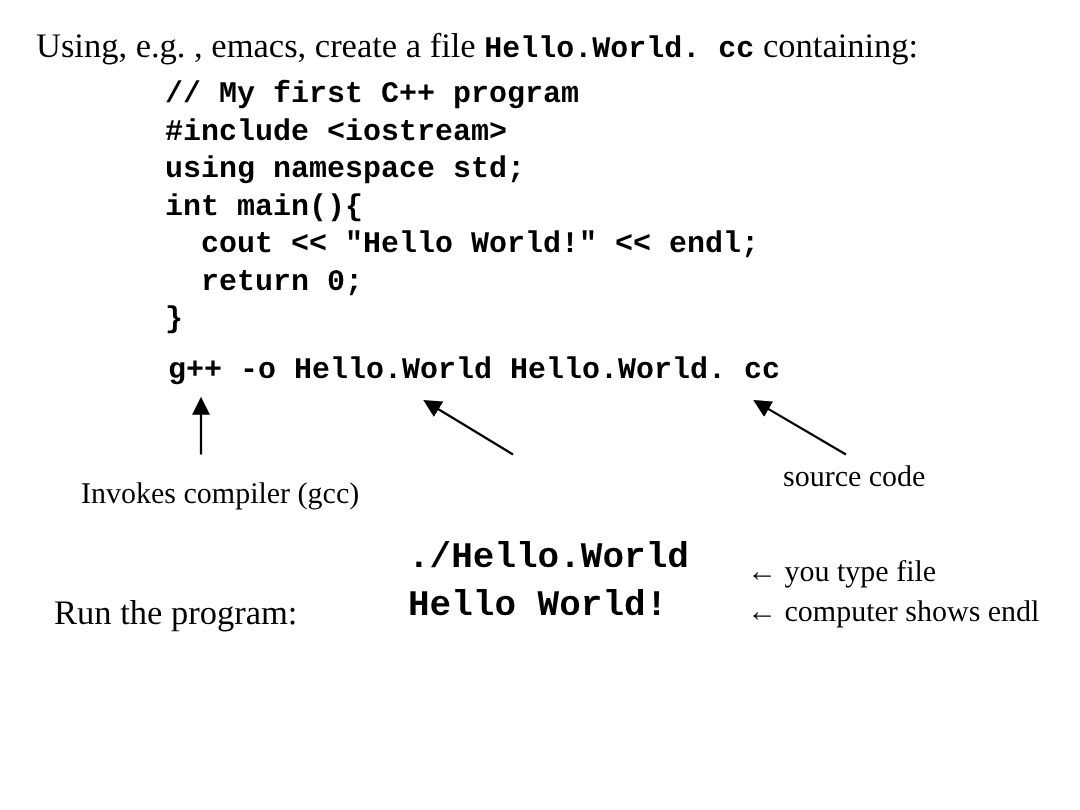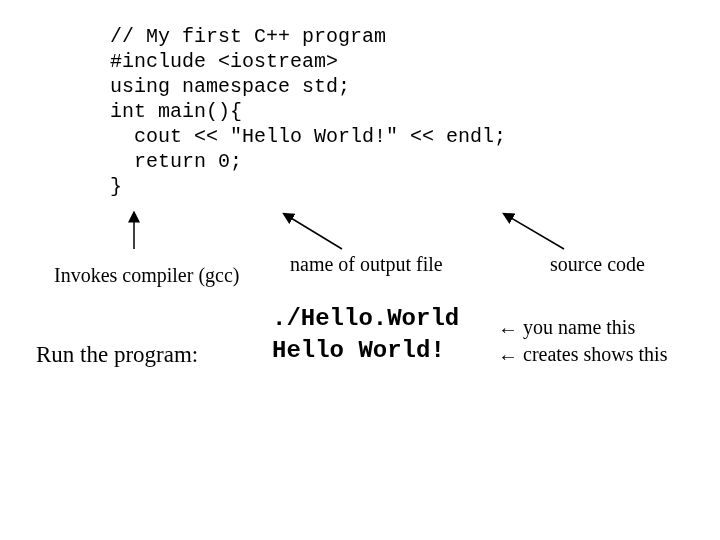--- a/index.html
+++ b/index.html
@@ -28,21 +28,21 @@
     font-size: 23px;
     margin: 0 0 6px 0;
   }
   .mono {
     font-family: "Courier New", Courier, monospace;
     font-weight: bold;
     font-size: 20px;
   }
   .code-block {
     font-family: "Courier New", Courier, monospace;
-    font-weight: normal;
+    font-weight: bold;
     font-size: 20px;
     white-space: pre;
     margin: 6px 0 10px 86px;
     line-height: 1.25;
   }
   .compile-cmd {
     font-family: "Courier New", Courier, monospace;
     font-weight: bold;
     font-size: 20px;
     margin: 8px 0 4px 88px;
@@ -53,21 +53,21 @@
     height: 78px;
     margin-top: 0;
   }
   .anno {
     position: absolute;
     font-size: 20px;
     white-space: nowrap;
   }
   .anno1 { left: 30px;  top: 55px; }
   .anno2 { left: 266px; top: 44px; }
-  .anno3 { left: 526px; top: 44px; }
+  .anno3 { left: 498px; top: 44px; }
   .arrow-svg {
     position: absolute;
     left: 0; top: 0;
     width: 720px; height: 78px;
     pointer-events: none;
   }
   
   .run-row {
     display: flex;
     margin-top: 16px;
@@ -93,48 +93,51 @@
     line-height: 1.35;
     white-space: pre;
   }
 </style>
 </head>
 <body>
 
 <div class="slide">
 
 
+  <p class="body-line">
+    <span>Using, e.g. , emacs, create a file </span><span class="mono">Hello.World. cc</span><span> containing:</span>
+  </p>
 
   <div class="code-block">// My first C++ program
 #include &lt;iostream&gt;
 using namespace std;
 int main(){
   cout &lt;&lt; "Hello World!" &lt;&lt; endl;
   return 0;
 }</div>
 
 
+  <div class="compile-cmd">g++ -o Hello.World Hello.World. cc</div>
 
   <div class="anno-row">
     <svg class="arrow-svg" viewBox="0 0 720 78">
       <defs>
         <marker id="ah" markerWidth="8" markerHeight="8" refX="5" refY="4" orient="auto">
           <path d="M0,0 L8,4 L0,8 Z" fill="#000"></path>
         </marker>
       </defs>
       <line x1="110" y1="40" x2="110" y2="6" stroke="#000" stroke-width="1.5" marker-end="url(#ah)"></line>
       <line x1="318" y1="40" x2="262" y2="6" stroke="#000" stroke-width="1.5" marker-end="url(#ah)"></line>
       <line x1="540" y1="40" x2="482" y2="6" stroke="#000" stroke-width="1.5" marker-end="url(#ah)"></line>
     </svg>
     <div class="anno anno1">Invokes compiler (gcc)</div>
-    <div class="anno anno2">name of output file</div>
     <div class="anno anno3">source code</div>
   </div>
 
   <div class="run-row">
     <div class="run-label">Run the program:</div>
     <div class="run-code"><span>./Hello.World</span>
 <span>Hello World!</span></div>
-    <div class="run-notes"><span>← you name this</span>
-<span>← creates shows this</span></div>
+    <div class="run-notes"><span>← you type file</span>
+<span>← computer shows endl</span></div>
   </div>
 
 </div>
 
 </body></html>

